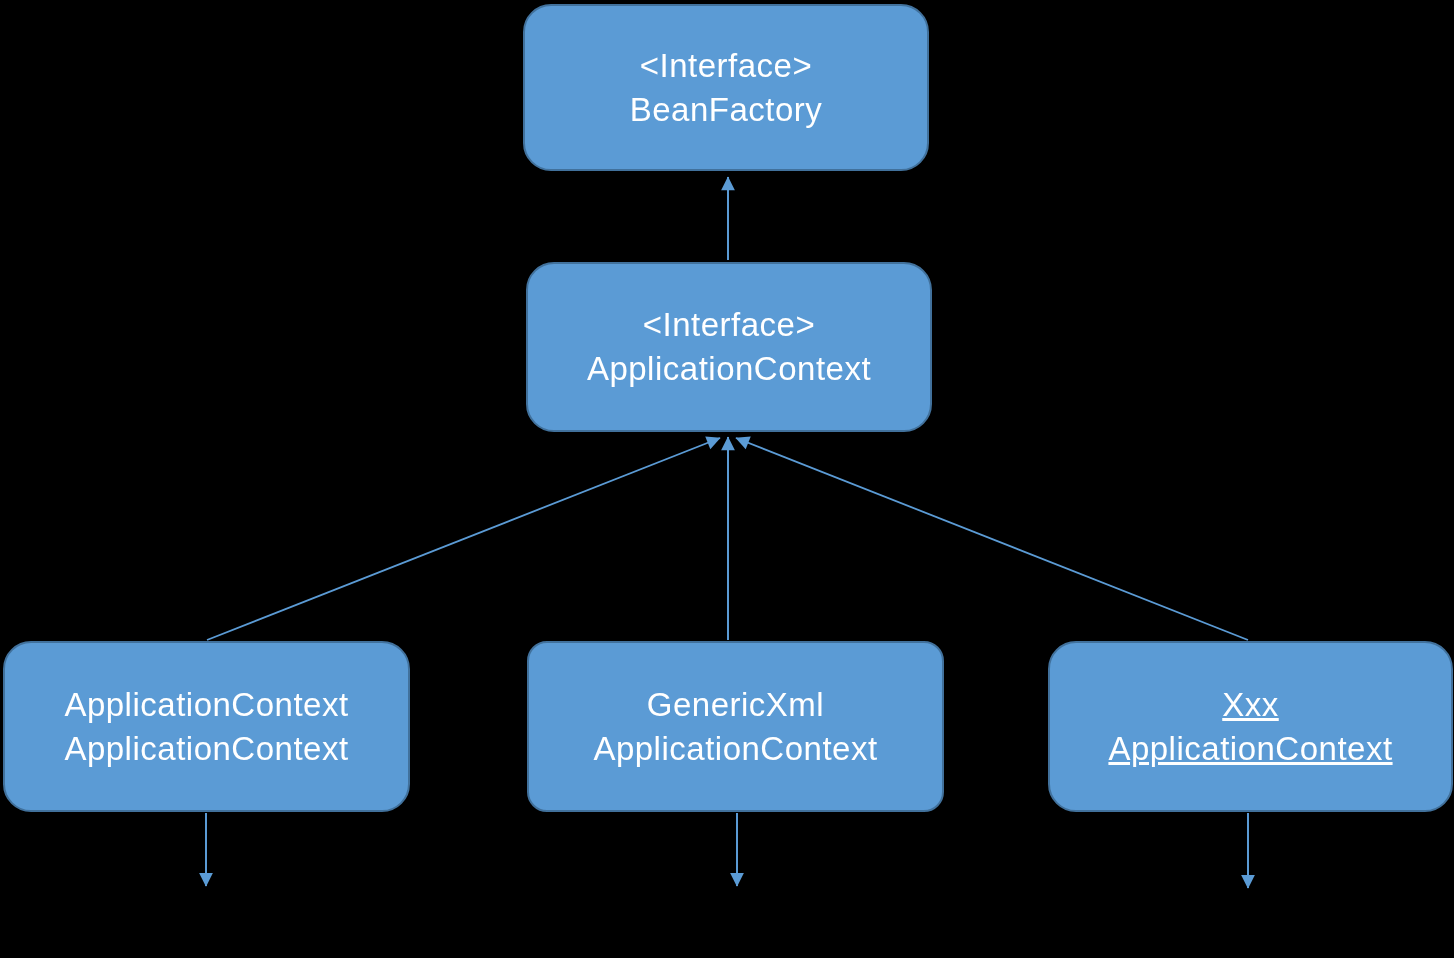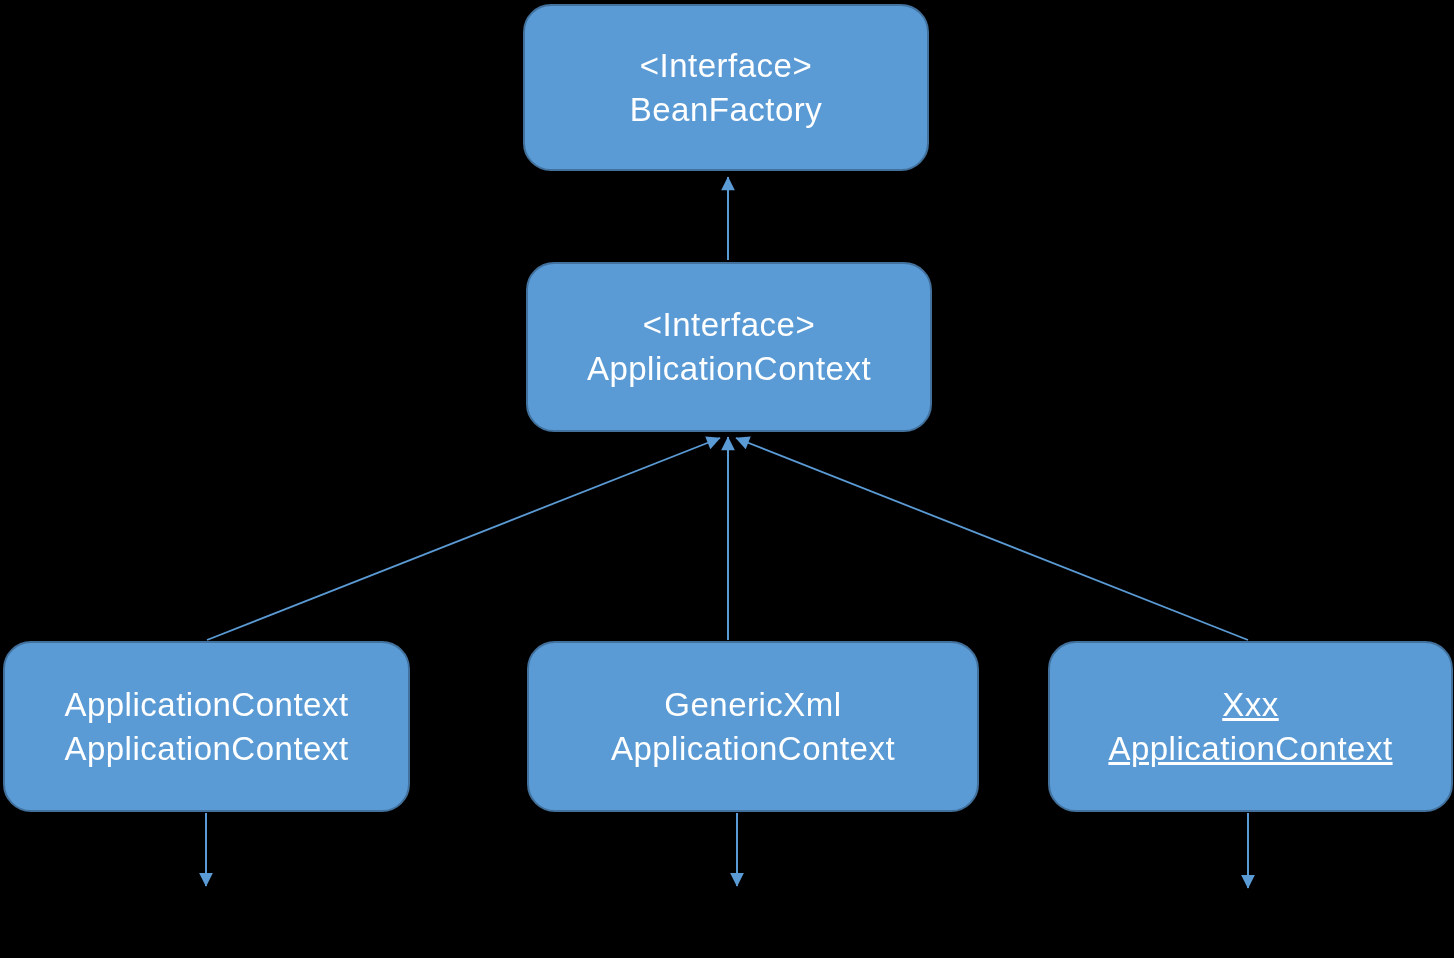--- a/index.html
+++ b/index.html
@@ -38,21 +38,21 @@
     font-size: 33px;
     font-weight: 300;
     line-height: 44px;
     letter-spacing: 0.5px;
   }
   .node .line { white-space: nowrap; }
 
   #node-bean-factory          { left: 523px; top: 4px;   width: 406px; height: 167px; }
   #node-application-context   { left: 526px; top: 262px; width: 406px; height: 170px; }
   #node-annotation-config     { left: 3px;   top: 641px; width: 407px; height: 171px; }
-  #node-generic-xml           { left: 527px; top: 641px; width: 452px; height: 171px; }
+  #node-generic-xml           { left: 527px; top: 641px; width: 417px; height: 171px; border-radius: 20px; }
   #node-xxx                   { left: 1048px; top: 641px; width: 405px; height: 171px; text-decoration: underline; }
 </style>
 </head>
 <body>
 
 <div class="canvas">
 
   <svg class="edges" viewBox="0 0 1454 958" xmlns="http://www.w3.org/2000/svg">
     <defs>
       <marker id="arrowhead" viewBox="0 0 12 12" refX="11" refY="6" markerWidth="15" markerHeight="17" markerUnits="userSpaceOnUse" orient="auto">

